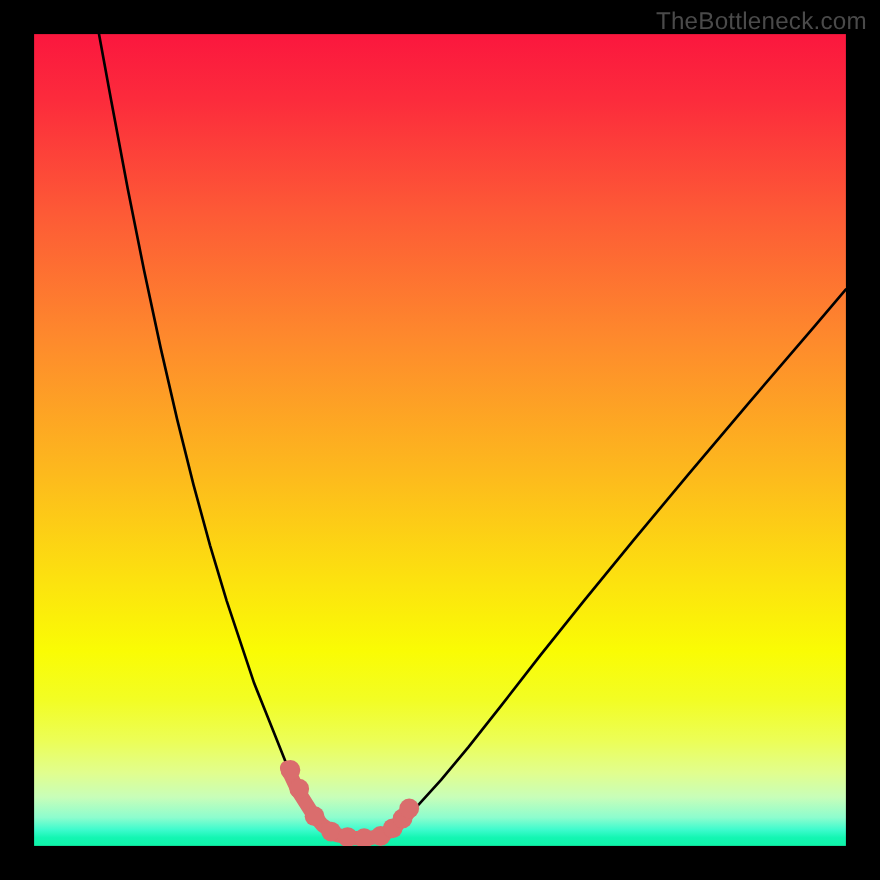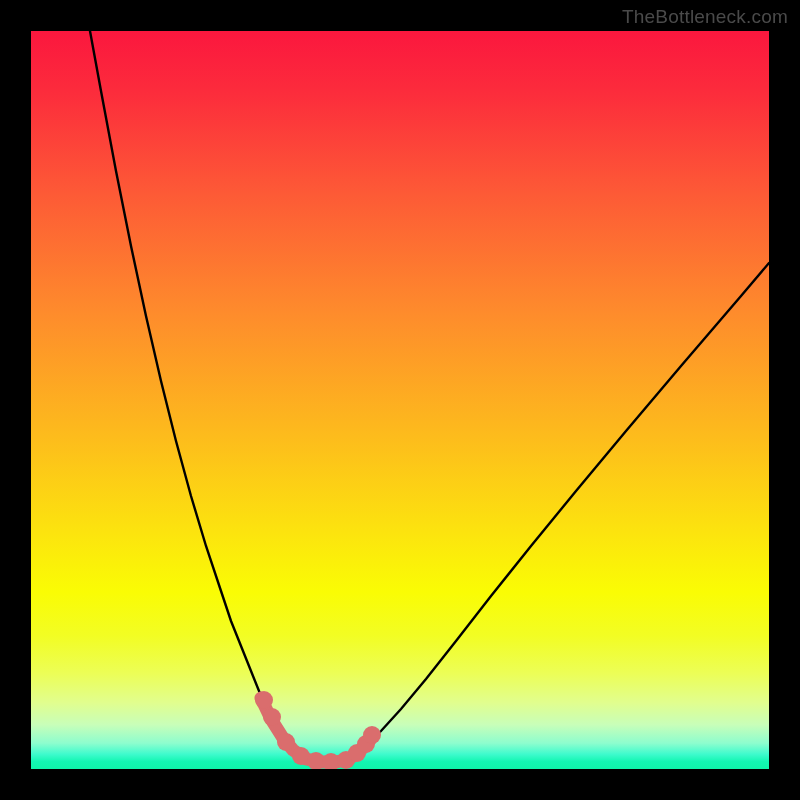--- a/index.html
+++ b/index.html
@@ -39,21 +39,21 @@
       #3efbcd 98%,
       #13f6b2 99%,
       #0ff4a9 100%
     );
   }
   .watermark {
     position: absolute;
     top: 6px;
     right: 12px;
     color: #4a4a4a;
-    font-size: 19px;
+    font-size: 22px;
     font-weight: 400;
     letter-spacing: 0.2px;
   }
   svg.curves {
     position: absolute;
     left: 0;
     top: 0;
     width: 738px;
     height: 738px;
   }

